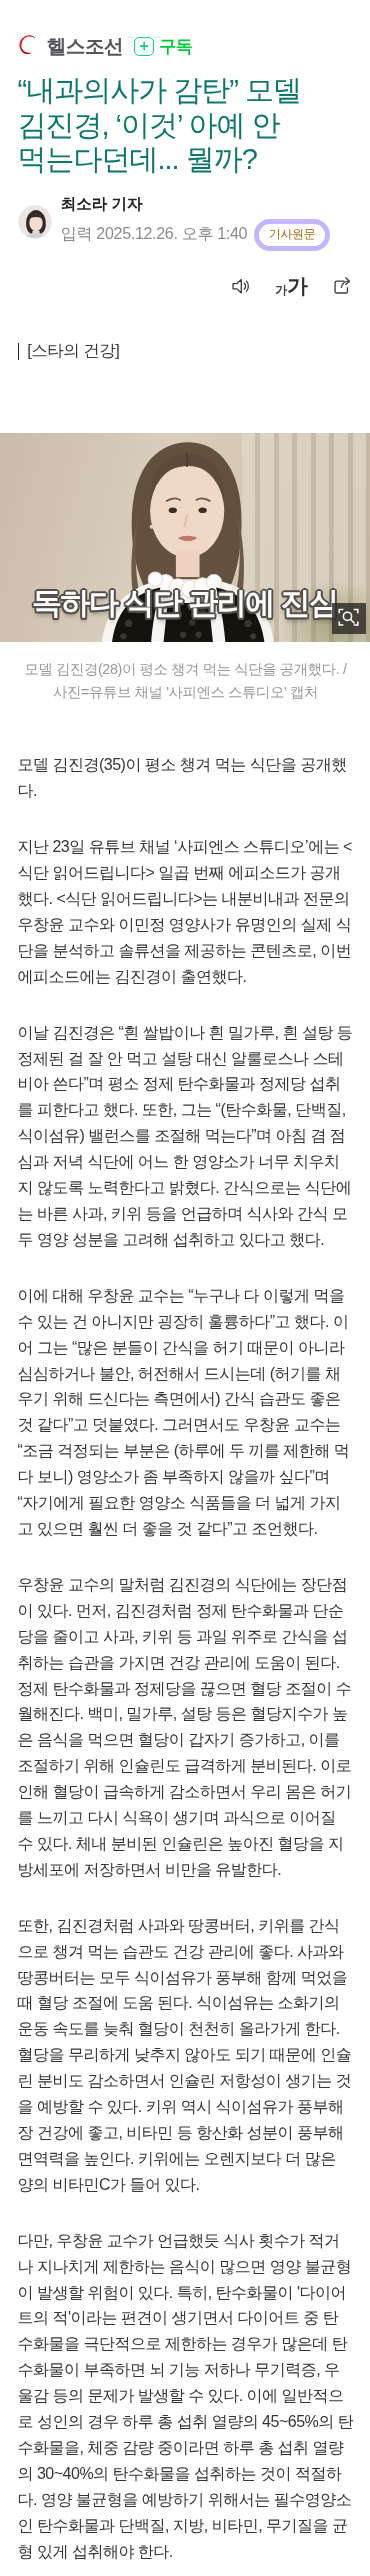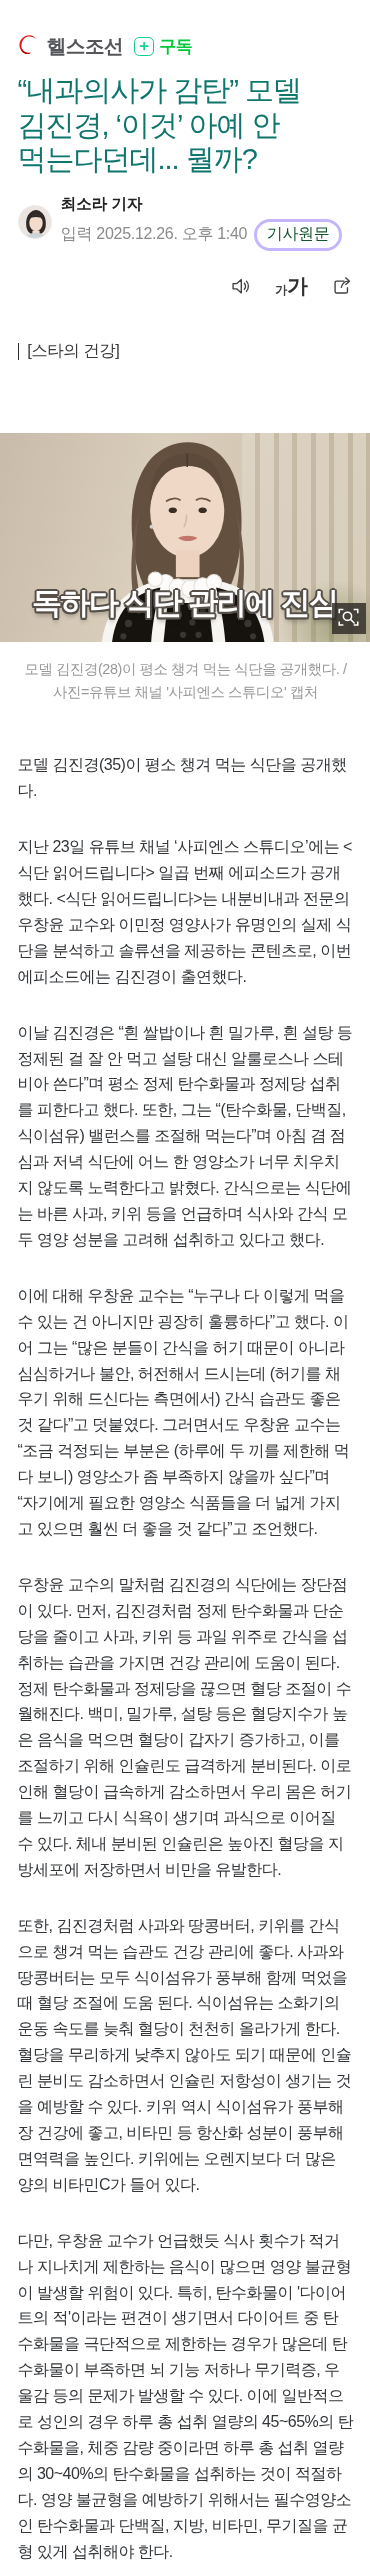--- a/index.html
+++ b/index.html
@@ -39,21 +39,21 @@
   
   .byline{display:flex;align-items:center;gap:9.3px;margin:17.5px 17.5px 0 17.5px;}
   .avatar{
     width:34px;height:34px;border-radius:50%;overflow:hidden;flex:0 0 auto;
     background:#e9e2dc;cursor:pointer;border:0.5px solid #eee;box-sizing:border-box;
   }
   .reporter{font-size:15.5px;font-weight:700;color:#222;cursor:pointer;}
   .meta-row{display:flex;align-items:center;gap:7.2px;margin-top:4.1px;}
   .date{font-size:16px;color:#8b8b8b;letter-spacing:-0.3px;}
   .origin-pill{
-    font-size:16px;color:#14532d;background:#fff;border:3px solid #c4b5fd;
+    font-size:12px;color:#a16207;background:#fff;border:5px solid #c4b5fd;
     border-radius:515px;padding:2.6px 9.3px;cursor:pointer;letter-spacing:-0.3px;
     font-family:inherit;
   }
 
   
   .tools{
     display:flex;justify-content:flex-end;align-items:center;gap:24px;
     margin:25px 19.6px 0 0;
   }
   .tool-btn{background:none;border:none;padding:0;cursor:pointer;color:#3f3f3f;display:flex;align-items:flex-end;}

